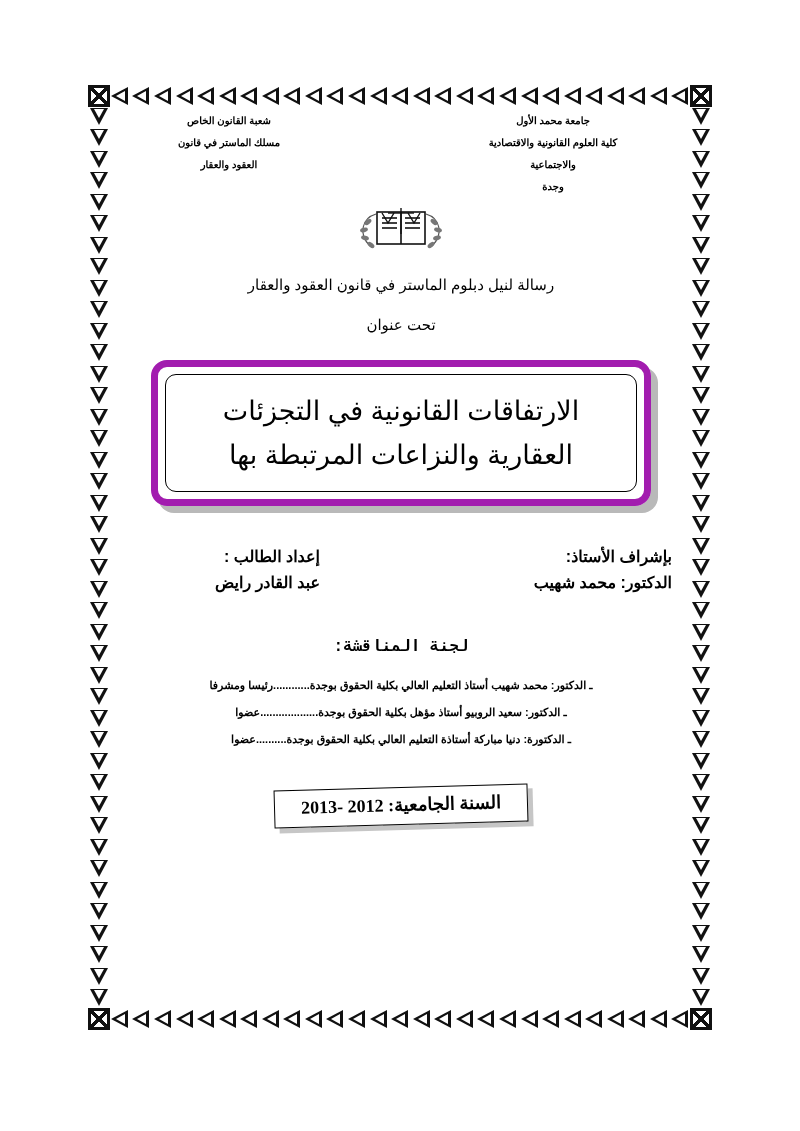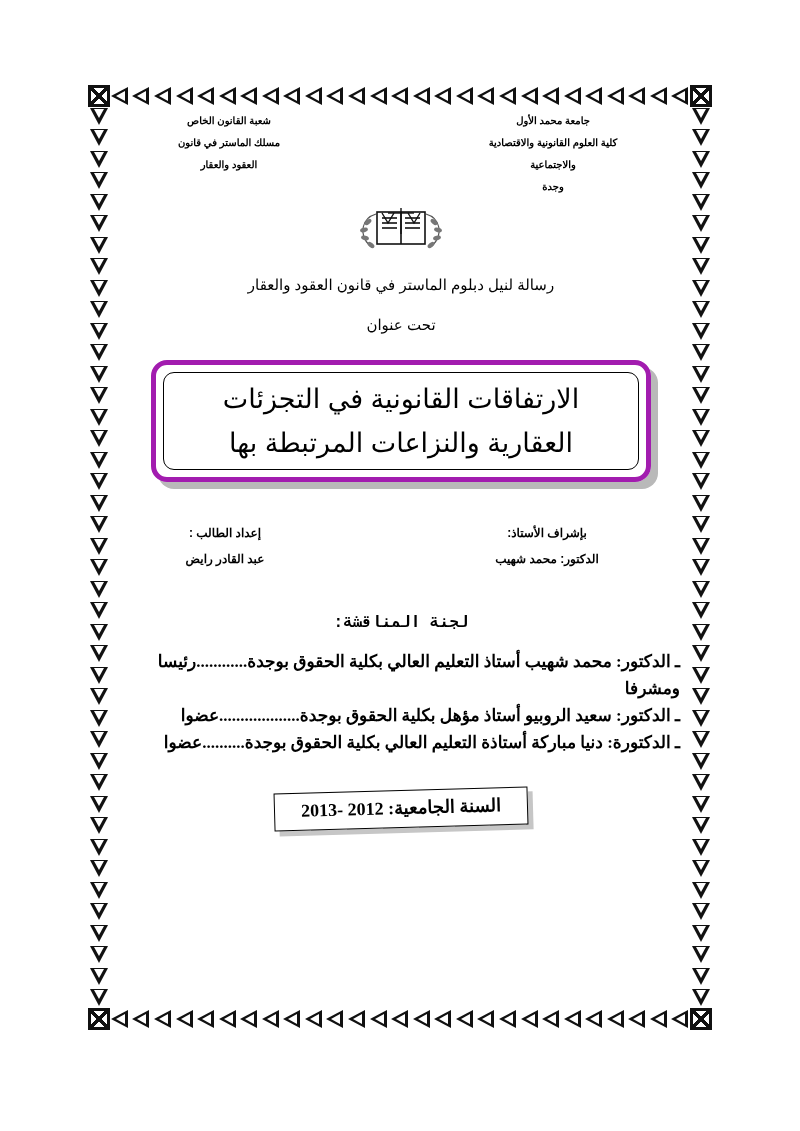--- a/index.html
+++ b/index.html
@@ -173,22 +173,22 @@
 
   
   .title-box-wrap {
     margin-top: 26px;
     display: flex;
     justify-content: center;
   }
   .title-box {
     position: relative;
     width: 500px;
-    height: 122px;
-    border: 5px solid #a21caf;
+    height: 146px;
+    border: 7px solid #a21caf;
     border-radius: 16px;
     box-sizing: border-box;
     box-shadow: 7px 7px 0 0 #b9b9b9;
     display: flex;
     align-items: center;
     justify-content: center;
   }
   .title-box .inner {
     position: absolute;
     left: 7px; top: 7px; right: 7px; bottom: 7px;
@@ -210,43 +210,43 @@
   .people-row {
     margin-top: 38px;
     display: flex;
     flex-direction: row;
     justify-content: space-between;
     padding: 0 14px;
   }
   .people-col {
     font-family: "Liberation Sans", sans-serif;
     font-weight: bold;
-    font-size: 12px;
+    font-size: 16px;
     line-height: 26px;
-    text-align: center;
   }
   .people-col.supervisor { width: 250px; }
   .people-col.student { width: 190px; }
 
   .jury-title {
     margin-top: 40px;
     text-align: center;
     font-family: Liberation Mono, monospace;
     font-weight: bold;
     font-size: 16px;
   }
   .jury-list {
     margin-top: 16px;
     padding: 0 6px;
   }
   .jury-item {
-    font-family: Liberation Serif, serif;
+    font-family: Liberation Sans, sans-serif;
     font-weight: bold;
-    font-size: 17px;
+    font-size: 11px;
     line-height: 27px;
+    text-align: center;
   }
 
   .year-wrap {
     margin-top: 34px;
     display: flex;
     justify-content: center;
   }
   .year-box {
     border: 1.5px solid #000;
     box-shadow: 5px 5px 0 0 #c6c6c6;

